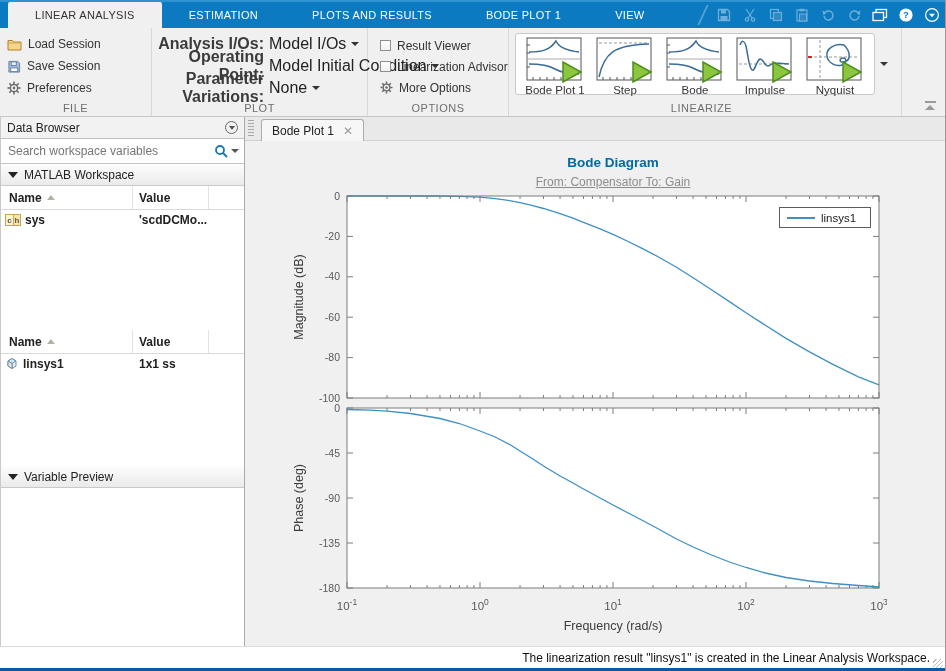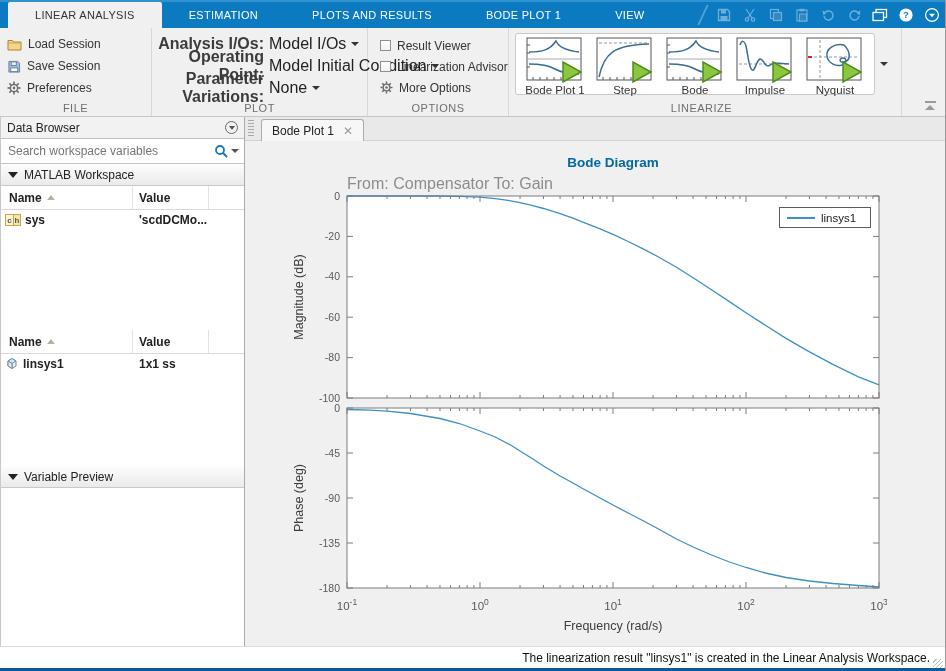--- a/index.html
+++ b/index.html
@@ -99,21 +99,21 @@
     background:repeating-linear-gradient(#aaa 0 1px,transparent 1px 3px);cursor:col-resize;}
   .doctab{position:absolute;left:16px;top:2px;height:22px;background:#f7f7f7;border:1px solid #ababab;
           border-bottom:none;border-radius:3px 3px 0 0;display:flex;align-items:center;gap:9px;
           padding:0 10px;font-size:12px;color:#222;cursor:pointer;}
   .doctab .x{color:#9a9a9a;font-size:12px;cursor:pointer;}
 
   
   .figure{position:absolute;left:0;top:24px;right:0;bottom:0;}
   .fig-title{position:absolute;left:102px;top:14px;width:532px;text-align:center;font-size:13.5px;
              font-weight:bold;color:#0369a1;}
-  .fig-sub{position:absolute;left:102px;top:34px;width:532px;text-align:left;font-size:16px;color:#8c8c8c;}
+  .fig-sub{position:absolute;left:102px;top:34px;width:532px;text-align:center;font-size:12px;color:#8c8c8c;text-decoration:underline;}
   .ylab{position:absolute;width:160px;height:14px;text-align:center;font-size:12.5px;color:#3c3c3c;
         transform:rotate(-90deg);}
   .xlab{position:absolute;left:102px;top:478px;width:532px;text-align:center;font-size:12.5px;color:#3c3c3c;}
   .legend{position:absolute;left:534px;top:66px;width:92px;height:21px;background:#fff;border:1px solid #5c5c5c;
           display:flex;align-items:center;gap:6px;padding:0 7px;font-size:11.5px;color:#222;}
   .legend .lline{width:28px;height:2px;background:#3f8fc5;}
 
   
   .statusbar{position:absolute;left:0;top:646px;width:946px;height:22px;background:#fff;
              border-top:1px solid #dcdcdc;display:flex;align-items:center;justify-content:flex-end;

